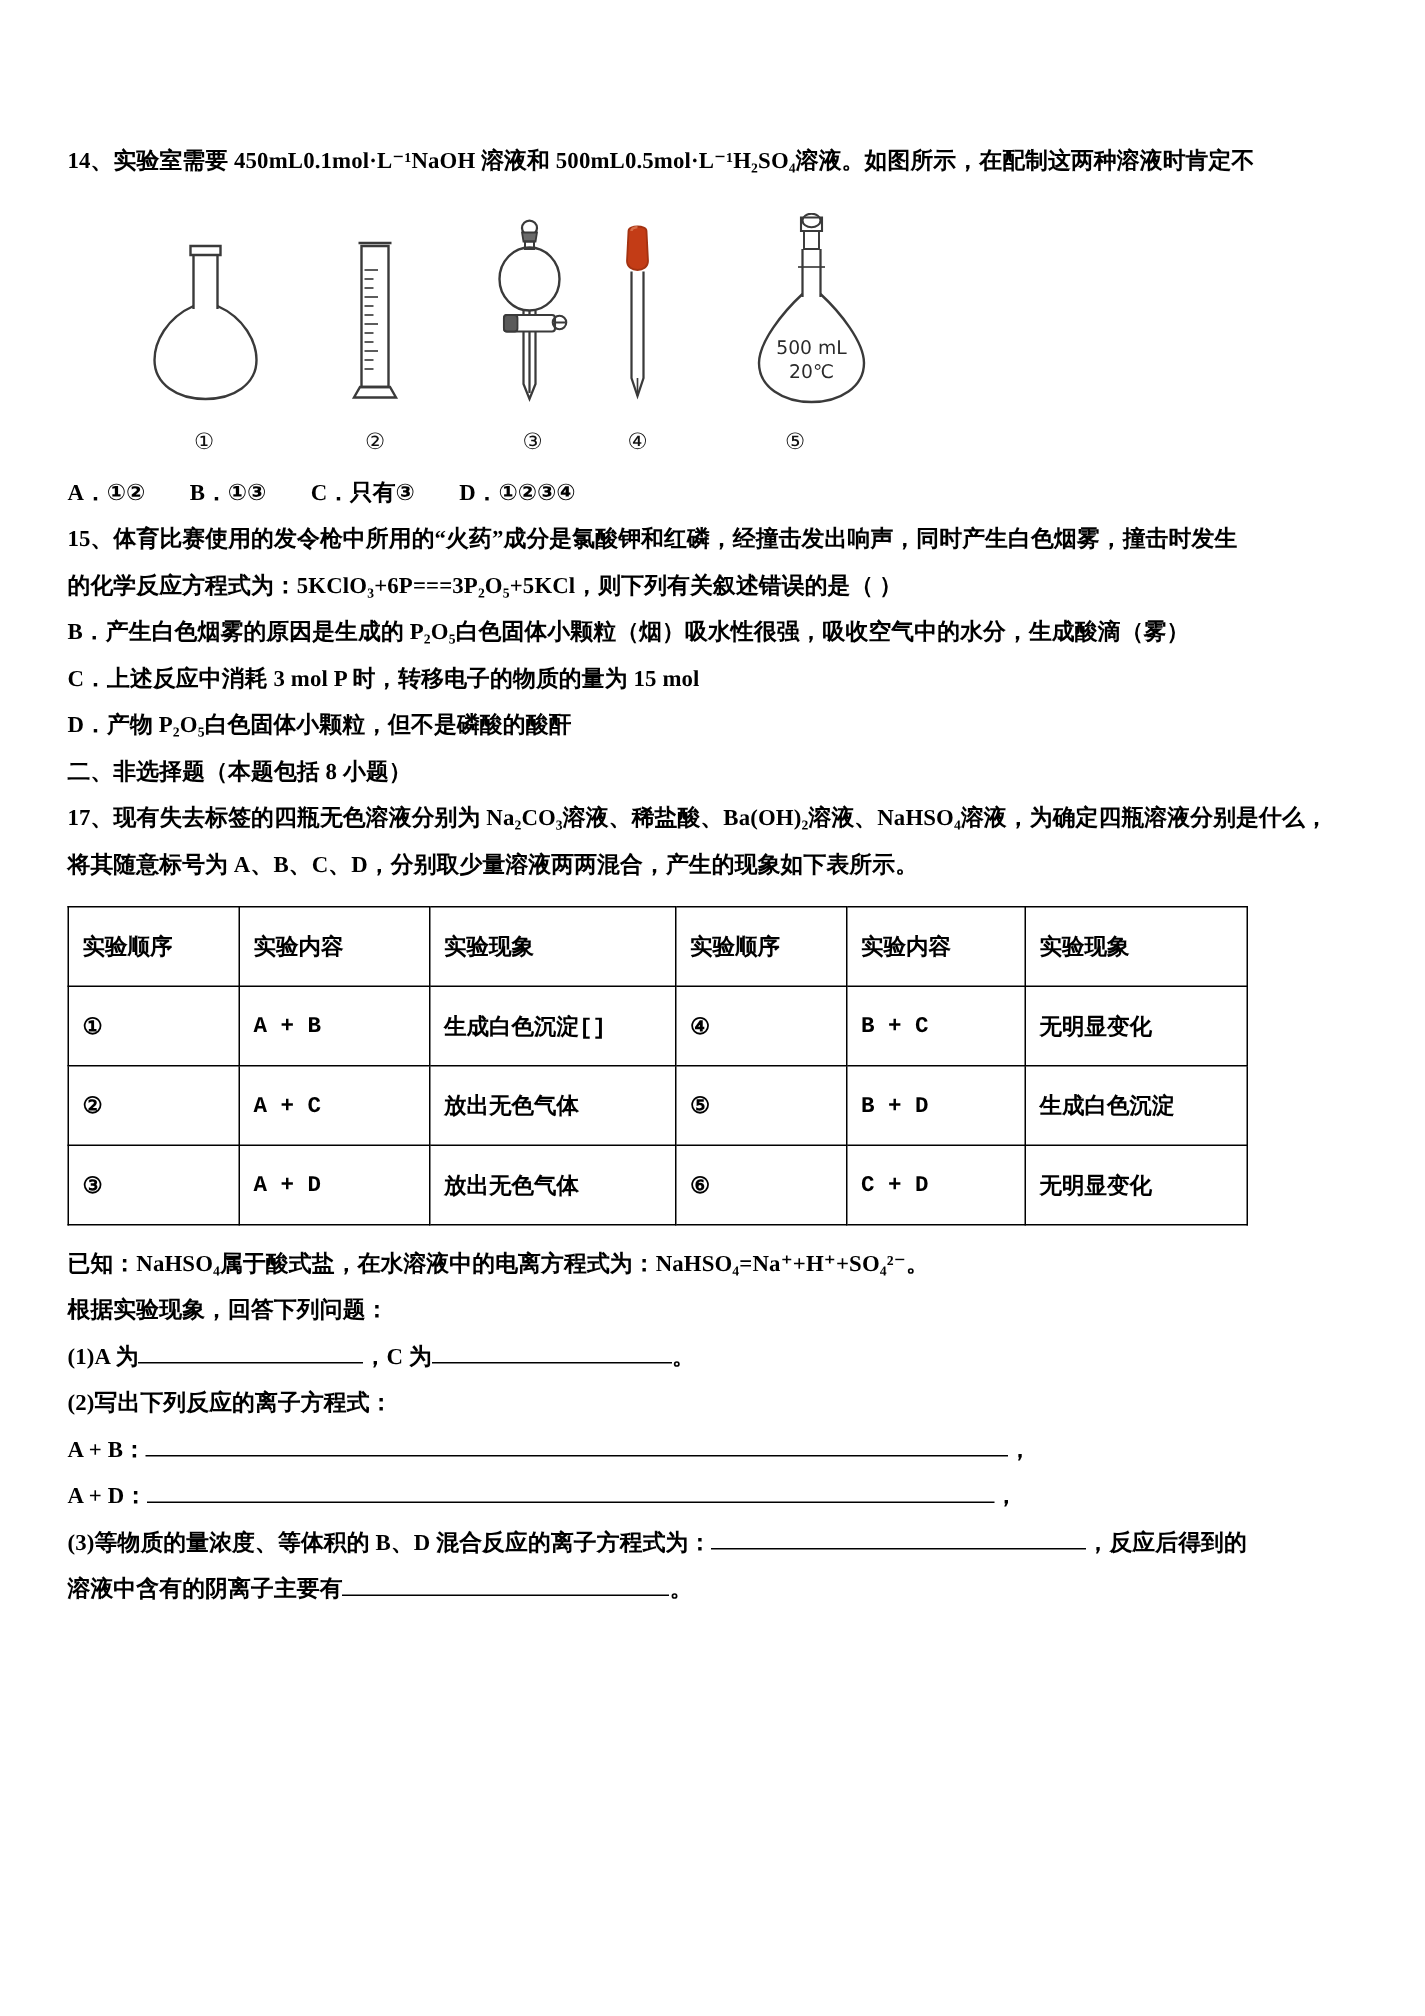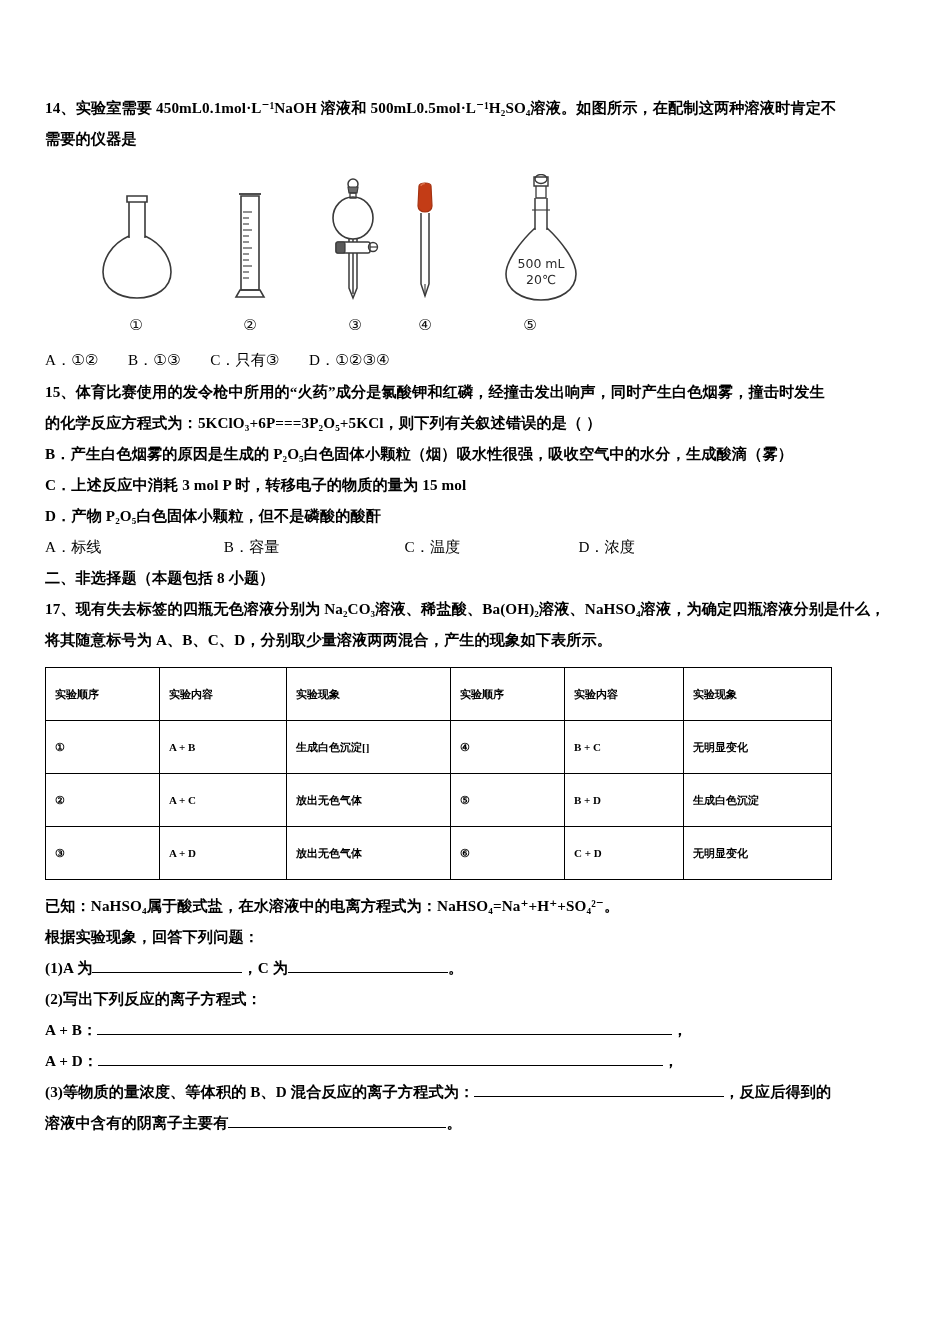--- a/index.html
+++ b/index.html
@@ -33,21 +33,21 @@
   .qline {
     font-size: 15.2px;
     line-height: 31px;
     font-weight: bold;
     letter-spacing: 0.1px;
     text-align: justify;
   }
   .opt-row {
     font-size: 15.2px;
     line-height: 31px;
-    font-weight: normal;
+    font-weight: bold;
     white-space: nowrap;
   }
   .opt-row .opt { display: inline-block; }
 
   
   .figure {
     position: relative;
     height: 172px;
     margin-top: 16px;
     margin-bottom: 2px;
@@ -77,24 +77,24 @@
     border-collapse: collapse;
     width: 672px;
     margin-top: 12px;
     margin-bottom: 10px;
     table-layout: fixed;
   }
   table.exp td {
     border: 1.4px solid #000;
     height: 44px;
     padding: 4px 9px;
-    font-size: 11px;
+    font-size: 15px;
     font-weight: bold;
     vertical-align: middle;
-    font-family: Liberation Serif, serif;
+    font-family: Liberation Mono, monospace;
   }
   table.exp td.c1 { width: 95px; }
   table.exp td.c2 { width: 108px; }
   table.exp td.c3 { width: 145px; }
   table.exp td.c4 { width: 95px; }
   table.exp td.c5 { width: 100px; }
   table.exp td.c6 { width: 129px; }
 
   
   .blank {
@@ -115,21 +115,20 @@
 </style>
 </head>
 <body>
 
 <div class="page">
 <div class="content">
 
   <div class="qline">
     <span>14、</span><span>实验室需要 450mL0.1mol·L⁻¹NaOH 溶液和 500mL0.5mol·L⁻¹H₂SO₄溶液。如图所示，在配制这两种溶液时肯定不</span>
   </div>
-  <div class="qline">需要的仪器是</div>
 
   <div class="figure">
 
     <div class="appa" style="left:52px;bottom:36px;">
       <svg width="80" height="112" viewBox="0 0 80 112">
         <path d="M30 6 L50 6 L50 12 L30 12 Z" fill="none" stroke="#3a3a3a" stroke-width="1.6"></path>
         <path d="M32 12 L32 48 M48 12 L48 48" fill="none" stroke="#3a3a3a" stroke-width="1.6"></path>
         <path d="M32 46 C14 54 6 70 6 82 C6 98 21 108 40 108 C59 108 74 98 74 82 C74 70 66 54 48 46" fill="none" stroke="#3a3a3a" stroke-width="1.6"></path>
       </svg>
     </div>
@@ -221,26 +220,20 @@
   <div class="qline">
     <span>B．</span><span>产生白色烟雾的原因是生成的 P₂O₅白色固体小颗粒（烟）吸水性很强，吸收空气中的水分，生成酸滴（雾）</span>
   </div>
   <div class="qline">
     <span>C．</span><span>上述反应中消耗 3  mol P 时，转移电子的物质的量为 15  mol</span>
   </div>
   <div class="qline">
     <span>D．</span><span>产物 P₂O₅白色固体小颗粒，但不是磷酸的酸酐</span>
   </div>
 
-  <div class="opt-row">
-    <span class="opt" style="width:175px;"><span>A．</span><span>标线</span></span>
-    <span class="opt" style="width:177px;"><span>B．</span><span>容量</span></span>
-    <span class="opt" style="width:170px;"><span>C．</span><span>温度</span></span>
-    <span class="opt"><span>D．</span><span>浓度</span></span>
-  </div>
 
   <div class="qline">二、非选择题（本题包括 8 小题）</div>
 
   <div class="qline">
     <span>17、</span><span>现有失去标签的四瓶无色溶液分别为 Na₂CO₃溶液、稀盐酸、Ba(OH)₂溶液、NaHSO₄溶液，为确定四瓶溶液分别是什么，</span>
   </div>
   <div class="qline">将其随意标号为 A、B、C、D，分别取少量溶液两两混合，产生的现象如下表所示。</div>
 
   <table class="exp">
     <tbody>

